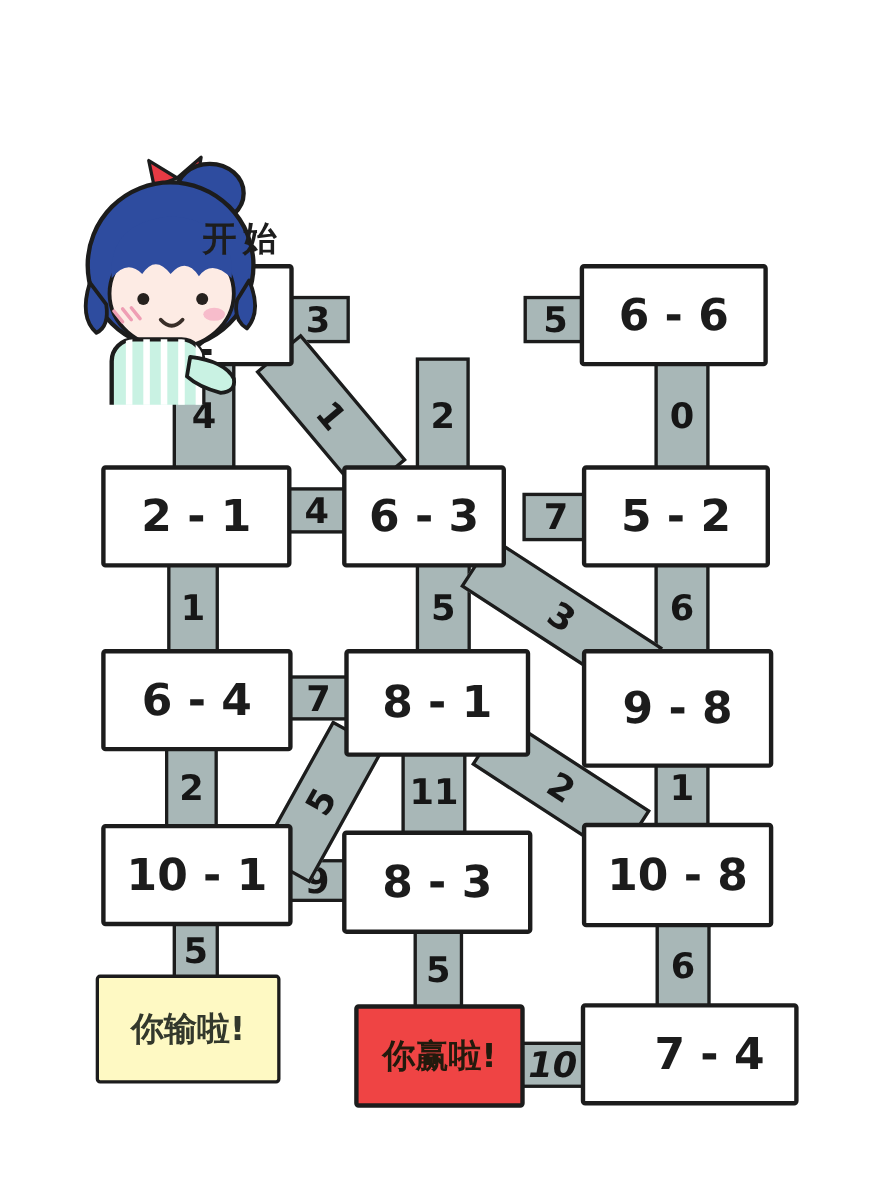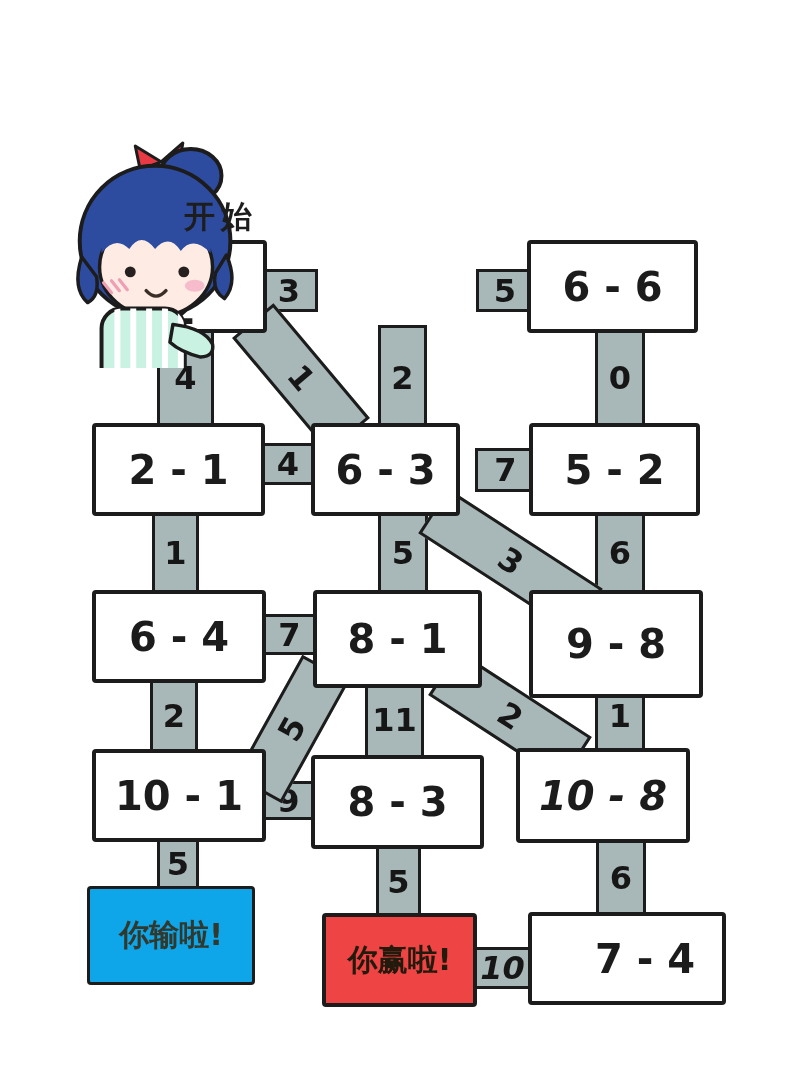--- a/index.html
+++ b/index.html
@@ -16,21 +16,21 @@
   .start-label {
     position:absolute; left:184px; top:196px; z-index:6;
     font-size:31px; font-weight:700; color:#1d1d1d; letter-spacing:6px;
   }
   .box {
     position:absolute; box-sizing:border-box; background:#ffffff;
     border:4px solid #1c1c1c; border-radius:4px; z-index:3;
     display:flex; align-items:center; justify-content:center;
     font-size:40px; font-weight:700; color:#1c1c1c;
   }
-  .box.lose { background:#0ea5e9; color:#33382c; font-size:30px; border-width:3px; }
+  .box.lose { background:#fef9c3; color:#33382c; font-size:30px; border-width:3px; }
   .box.win  { background:#ef4444; color:#221a0d; font-size:30px; border-width:4px; }
   .conn {
     position:absolute; box-sizing:border-box; background:#a8b7b7;
     border:3px solid #1c1c1c; z-index:1;
     display:flex; align-items:center; justify-content:center;
     font-size:32px; font-weight:700; color:#161616;
   }
   .mascot { position:absolute; left:44px; top:140px; z-index:5; }
 </style>
 </head>
@@ -70,21 +70,21 @@
   <div class="box" style="left:150px; top:240px; width:117px; height:93px; padding-left:14px;">5 - 2</div>
   <div class="box" style="left:527px; top:240px; width:171px; height:93px;">6 - 6</div>
   <div class="box" style="left:92px; top:423px; width:173px; height:93px;">2 - 1</div>
   <div class="box" style="left:311px; top:423px; width:149px; height:93px;">6 - 3</div>
   <div class="box" style="left:529px; top:423px; width:171px; height:93px;">5 - 2</div>
   <div class="box" style="left:92px; top:590px; width:174px; height:93px;">6 - 4</div>
   <div class="box" style="left:313px; top:590px; width:169px; height:98px;">8 - 1</div>
   <div class="box" style="left:529px; top:590px; width:174px; height:108px;">9 - 8</div>
   <div class="box" style="left:92px; top:749px; width:174px; height:93px;">10 - 1</div>
   <div class="box" style="left:311px; top:755px; width:173px; height:94px;">8 - 3</div>
-  <div class="box" style="left:516px; top:748px; width:174px; height:95px;font-style:italic;">10 - 8</div>
+  <div class="box" style="left:529px; top:748px; width:174px; height:95px;">10 - 8</div>
   <div class="box" style="left:528px; top:912px; width:198px; height:93px;padding-left:36px;">7 - 4</div>
 
   <div class="box lose" style="left:87px; top:886px; width:168px; height:99px;">你输啦!</div>
   <div class="box win" style="left:322px; top:913px; width:155px; height:94px;">你赢啦!</div>
 
   <svg class="mascot" width="238" height="228" viewBox="0 0 240 230">
 
     <g>
       <path d="M118,22 L92,6 L97,30 Z" fill="#e83a44" stroke="#1c1c1c" stroke-width="3" stroke-linejoin="round"></path>
       <path d="M118,22 L140,3 L136,27 Z" fill="#e83a44" stroke="#1c1c1c" stroke-width="3" stroke-linejoin="round"></path>

